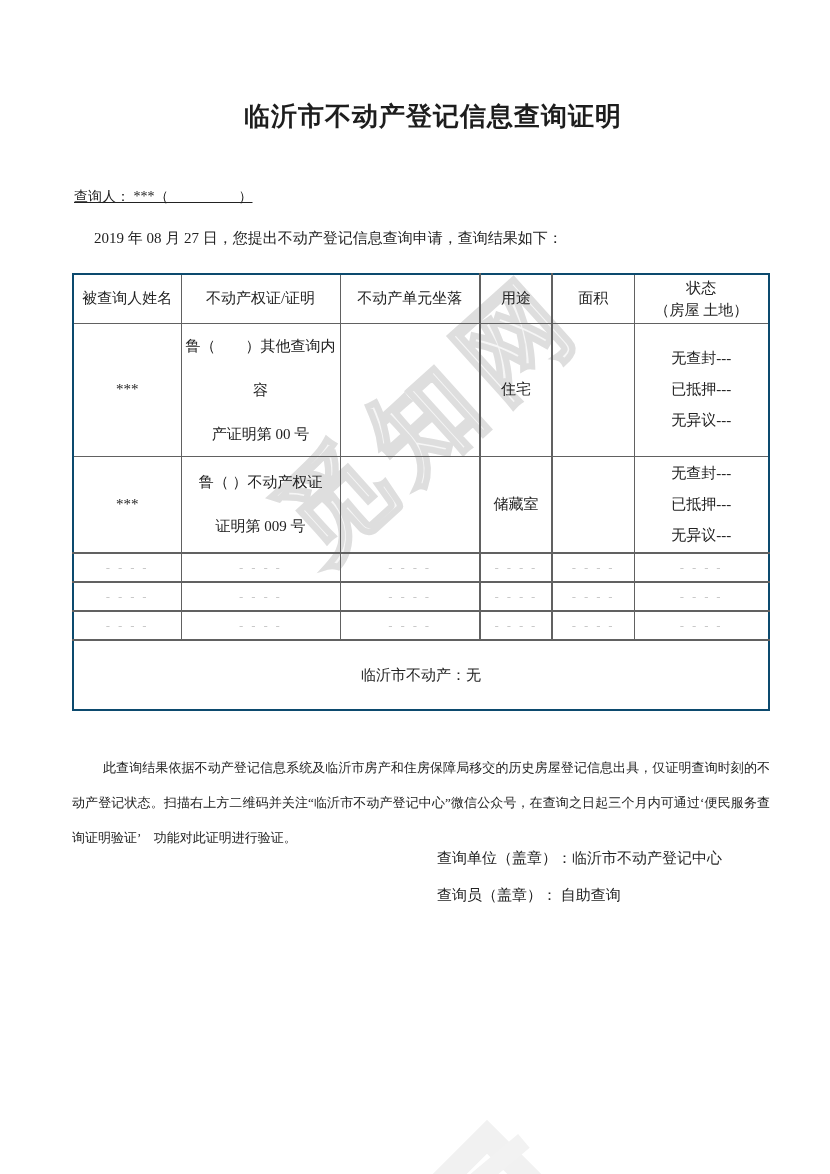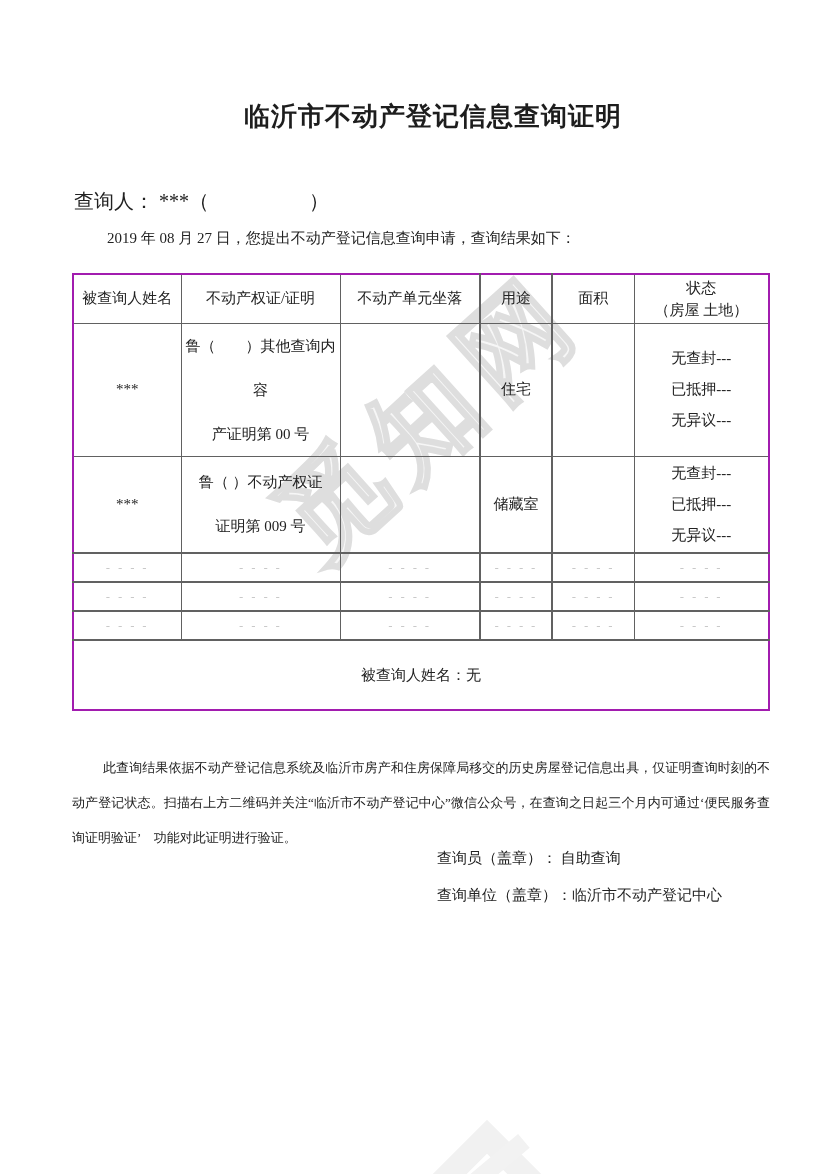--- a/index.html
+++ b/index.html
@@ -44,29 +44,29 @@
     transform:rotate(-40deg);
   }
   
   .content { position:relative; z-index:1; }
   .title {
     position:absolute; top:99px; left:0; width:100%;
     text-align:center; font-size:26px; font-weight:bold; letter-spacing:1px;
     color:#1d1d1d;
     margin-left:18px;
   }
-  .query-person { position:absolute; top:188px; left:74px; font-size:20px; }
-  .intro { position:absolute; top:229px; left:76px; font-size:15px; padding-left:31px; }
+  .query-person { position:absolute; top:188px; left:74px; font-size:14px;text-decoration:underline; }
+  .intro { position:absolute; top:229px; left:63px; font-size:15px; padding-left:31px; }
   
   table.results {
     position:absolute; top:273px; left:72px;
     width:696px;
     border-collapse:collapse; table-layout:fixed;
     font-size:15px;
-    border:2px solid #a21caf;
+    border:2px solid #0c4a6e;
   }
   .results th, .results td {
     border:1px solid #616161;
     text-align:center; vertical-align:middle;
     padding:0; font-weight:normal;
     overflow:hidden;
   }
   .results .bl2 { border-left-width:2px; }
   tr.h-head  { height:49px; }
   tr.h-big1  { height:96px; }
@@ -187,26 +187,26 @@
         <tr class="h-dash bb">
           <td class="dash">- - - -</td>
           <td class="dash">- - - -</td>
           <td class="dash">- - - -</td>
           <td class="dash bl2">- - - -</td>
           <td class="dash bl2">- - - -</td>
           <td class="dash">- - - -</td>
         </tr>
 
         <tr class="h-other">
-          <td class="left-cell" colspan="6">被查询人姓名：无</td>
+          <td class="left-cell" colspan="6">临沂市不动产：无</td>
         </tr>
       </tbody>
     </table>
 
     <div class="footer-paragraph">此查询结果依据不动产登记信息系统及临沂市房产和住房保障局移交的历史房屋登记信息出具，仅证明查询时刻的不动产登记状态。扫描右上方二维码并关注“临沂市不动产登记中心”微信公众号，在查询之日起三个月内可通过‘便民服务查询证明验证’　功能对此证明进行验证。</div>
 
     <div class="signature">
+      <div>查询单位（盖章）：临沂市不动产登记中心</div>
       <div>查询员（盖章）：  自助查询</div>
-      <div>查询单位（盖章）：临沂市不动产登记中心</div>
     </div>
 
   </div>
 </div>
 
 </body></html>

